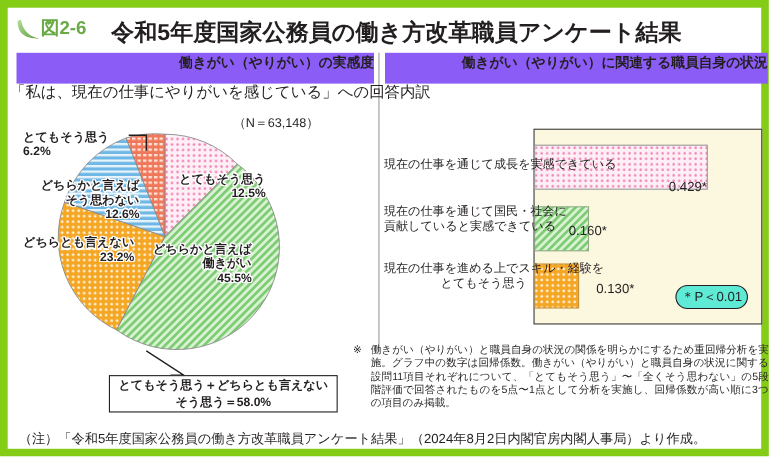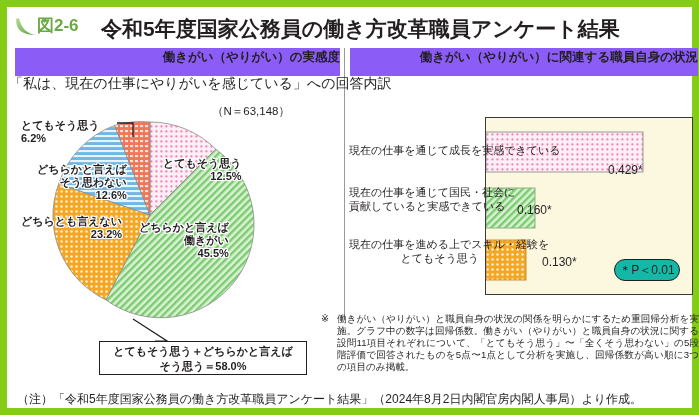--- a/index.html
+++ b/index.html
@@ -142,21 +142,21 @@
     font-size: 12px;
     color: #231f20;
     white-space: nowrap;
   }
   #plegend {
     position: absolute;
     left: 607px; top: 252px;
     width: 66px; height: 22px;
     border: 1.4px solid #231f20;
     border-radius: 11px;
-    background: #14b8a6;
+    background: #5eead4;
     box-sizing: border-box;
     text-align: center;
     line-height: 20px;
     font-size: 12px;
     color: #231f20;
   }
 
   
   #footnote {
     position: absolute;
@@ -271,21 +271,21 @@
       <span>どちらかと言えば</span><br>
       <span>働きがい</span><br>
       <span>45.5%</span>
     </div>
   </div>
 
   <svg style="position:absolute;left:8px;top:300px;width:325px;height:45px;">
     <path d="M140,34 L152,34 L118,12" fill="none" stroke="#231f20" stroke-width="1.2"></path>
   </svg>
   <div class="callout">
-    <span>とてもそう思う＋どちらかと言えば</span><br>
+    <span>とてもそう思う＋どちらとも言えない</span><br>
     <span>そう思う＝58.0%</span>
   </div>
 
   <div id="bars-plot">
     <svg width="206" height="176" viewBox="0 0 206 176">
       <defs>
         <pattern id="b-pink" width="5" height="5" patternUnits="userSpaceOnUse">
           <rect width="5" height="5" fill="#fdeff5"></rect>
           <circle cx="1.4" cy="1.4" r="1.1" fill="#f180b4"></circle>
         </pattern>

